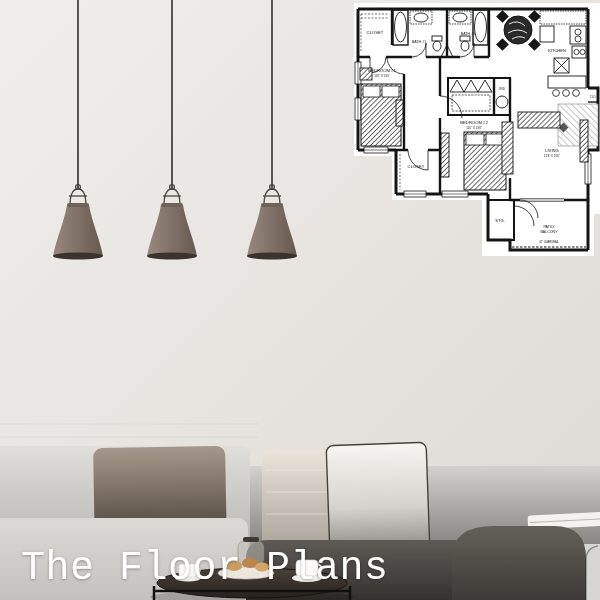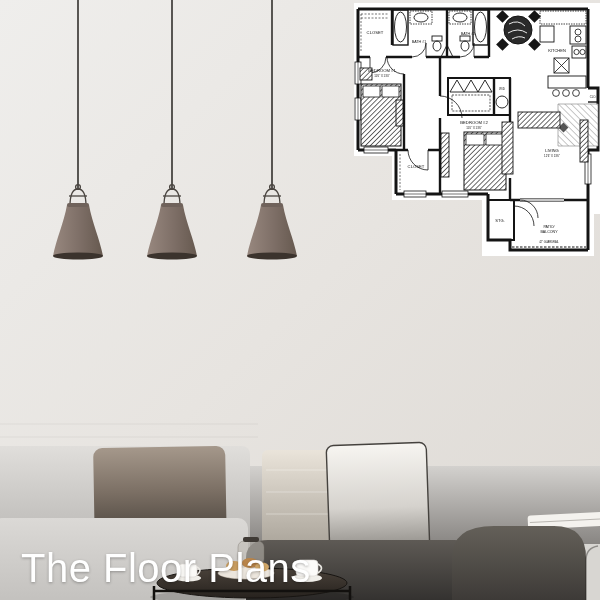--- a/index.html
+++ b/index.html
@@ -4,21 +4,21 @@
 <style>
   html,body{margin:0;padding:0;}
   body{width:600px;height:600px;overflow:hidden;font-family:"Liberation Sans",sans-serif;}
   .stage{position:relative;width:600px;height:600px;background:#e7e4e0;overflow:hidden;}
   .scene-svg{position:absolute;left:0;top:0;}
   .floorplan-svg{position:absolute;left:352px;top:0;}
   .hero-title{
     position:absolute;left:21px;top:546px;margin:0;
     font-size:40px;font-weight:400;letter-spacing:.5px;color:#ffffff;
     text-shadow:0 1px 3px rgba(0,0,0,.30);
-    font-family:Liberation Sans, sans-serif;white-space:nowrap;
+    font-family:Liberation Mono, monospace;white-space:nowrap;
   }
   text{font-family:"Liberation Sans",sans-serif;fill:#111;}
 </style>
 </head>
 <body>
 
 <div class="stage">
 
   <svg class="scene-svg" width="600" height="600" viewBox="0 0 600 600">
     <defs>

